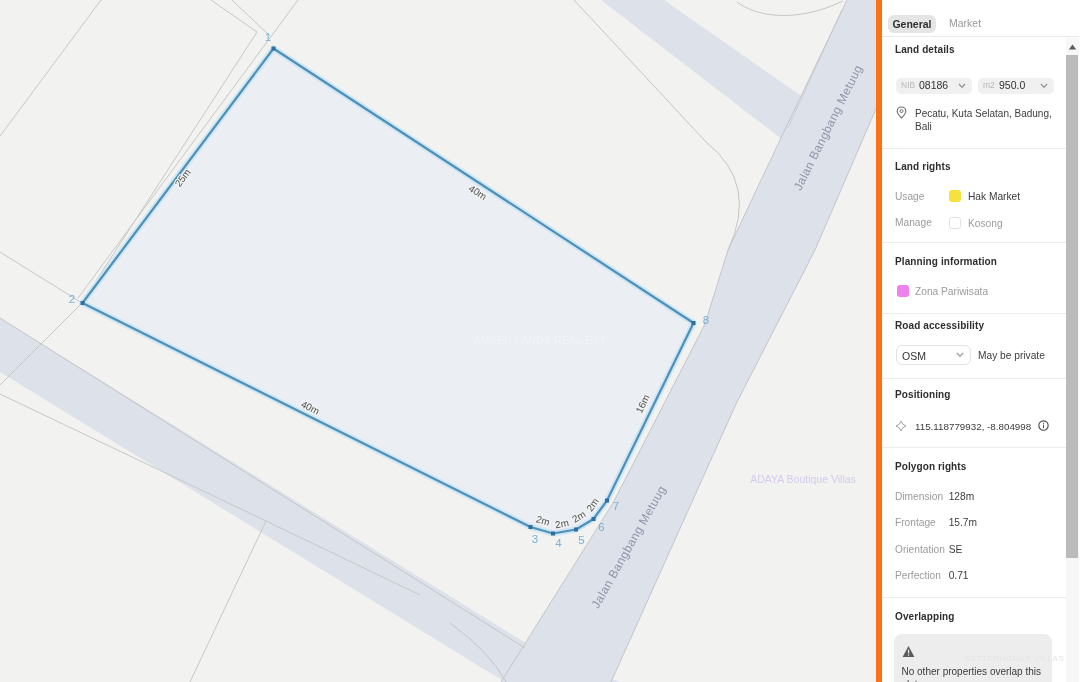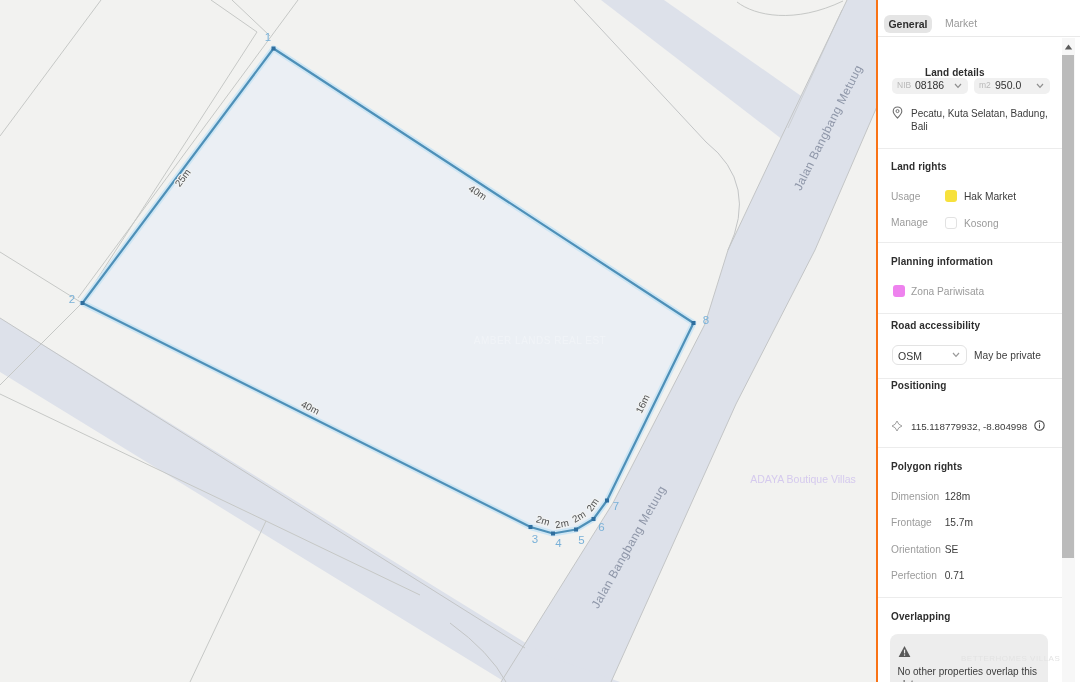--- a/index.html
+++ b/index.html
@@ -1,21 +1,21 @@
 <!DOCTYPE html>
 <html><head>
 <meta charset="utf-8">
 <style>
   html,body{margin:0;padding:0;}
   body{width:1080px;height:682px;overflow:hidden;position:relative;
        font-family:"Liberation Sans",sans-serif;background:#f2f2f0;}
   .abs{position:absolute;}
   #map{position:absolute;left:0;top:0;width:876px;height:682px;}
   #sidebar{position:absolute;left:876px;top:0;width:204px;height:682px;
-           background:#ffffff;border-left:2px solid #f97316;box-sizing:border-box;}
+           background:#ffffff;border-left:6px solid #f97316;box-sizing:border-box;}
   .h{position:absolute;left:13px;font-size:10px;font-weight:700;color:#2e2e2e;white-space:nowrap;letter-spacing:0.1px;}
   .t{position:absolute;font-size:10.2px;color:#3c3c3c;white-space:nowrap;}
   .g{position:absolute;font-size:10.2px;color:#9b9b9b;white-space:nowrap;}
   .sep{position:absolute;left:0px;width:184px;height:1px;background:#ececec;}
   .sw{position:absolute;width:12px;height:12px;border-radius:3px;}
 </style>
 </head>
 <body>
 
 <svg id="map" viewBox="0 0 876 682">
@@ -110,21 +110,21 @@
 
 <div id="sidebar">
 
   <div class="abs" style="left:0;top:0;width:204px;height:37px;background:#fff;border-bottom:1px solid #e9e9e9;box-sizing:border-box;"></div>
 
   <div class="abs" style="left:6px;top:15px;width:48px;height:18px;background:#e5e5e5;border-radius:6px;
        font-size:10.5px;font-weight:700;color:#2f2f2f;text-align:center;line-height:18px;">General</div>
 
   <div class="abs" style="left:67px;top:17px;font-size:10.5px;color:#9a9a9a;">Market</div>
 
-  <div class="h" style="top:67px;margin-left:34px;">Land details</div>
+  <div class="h" style="top:44px;">Land details</div>
 
   <div class="abs" style="left:13.5px;top:77.5px;width:76.5px;height:16px;background:#f0f0f0;border-radius:5px;"></div>
   <span class="abs" style="left:19px;top:80px;font-size:8.5px;color:#b9b9b9;">NIB</span>
   <span class="abs" style="left:37px;top:79px;font-size:10.5px;color:#333;">08186</span>
   <svg class="abs" style="left:76px;top:83px;" width="8" height="6" viewBox="0 0 8 6">
       <path d="M1,1 L4,4.4 L7,1" stroke="#8f8f8f" stroke-width="1.2" fill="none"></path>
     </svg>
 
   <div class="abs" style="left:95.5px;top:77.5px;width:76.5px;height:16px;background:#f0f0f0;border-radius:5px;"></div>
   <span class="abs" style="left:101px;top:80px;font-size:8.5px;color:#b9b9b9;">m2</span>
@@ -161,21 +161,21 @@
   <div class="h" style="top:320px;">Road accessibility</div>
 
   <div class="abs" style="left:14px;top:345px;width:75px;height:20px;border:1px solid #e3e3e3;border-radius:6px;background:#fff;box-sizing:border-box;"></div>
   <span class="abs" style="left:20px;top:350px;font-size:10.5px;color:#333;">OSM</span>
   <svg class="abs" style="left:74px;top:352px;" width="8" height="6" viewBox="0 0 8 6">
       <path d="M1,1 L4,4.4 L7,1" stroke="#9a9a9a" stroke-width="1.2" fill="none"></path>
     </svg>
   <div class="t" style="left:96px;top:350px;">May be private</div>
   <div class="sep" style="top:378px;"></div>
 
-  <div class="h" style="top:380px;">Positioning</div>
+  <div class="h" style="top:389px;">Positioning</div>
 
   <svg class="abs" style="left:13px;top:420px;" width="12" height="12" viewBox="0 0 12 12">
     <path d="M6,1 L7.8,4.2 L11,6 L7.8,7.8 L6,11 L4.2,7.8 L1,6 L4.2,4.2 Z" fill="none" stroke="#a0a0a0" stroke-width="1"></path>
   </svg>
   <div class="t" style="left:33px;top:420.5px;font-size:9.8px;">115.118779932, -8.804998</div>
 
   <svg class="abs" style="left:156px;top:420px;" width="11" height="11" viewBox="0 0 12 12">
     <circle cx="6" cy="6" r="5.1" fill="none" stroke="#4a4a4a" stroke-width="1.2"></circle>
     <rect x="5.45" y="5" width="1.1" height="4" fill="#4a4a4a"></rect>
     <rect x="5.45" y="3" width="1.1" height="1.2" fill="#4a4a4a"></rect>

